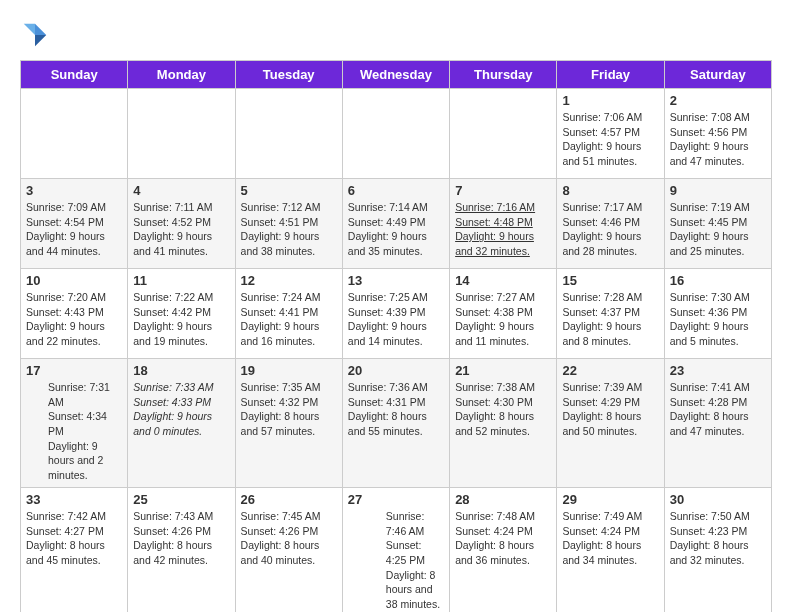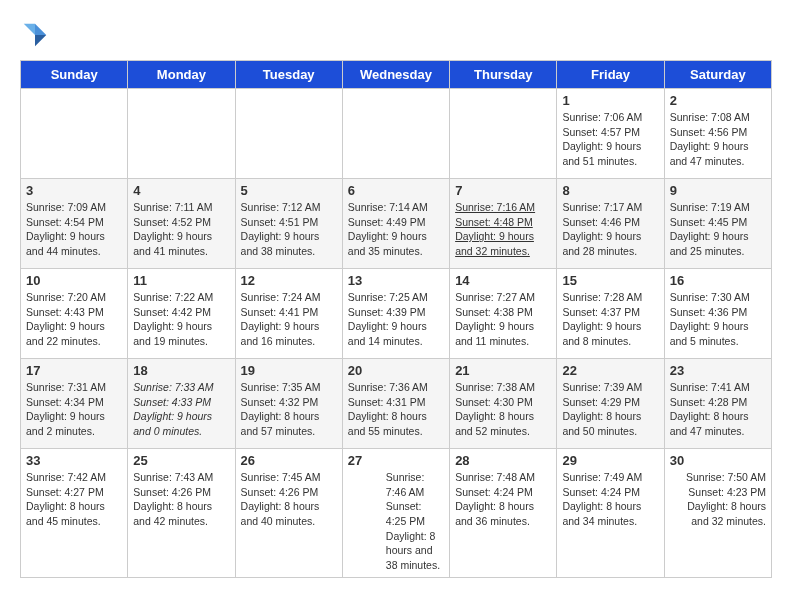--- a/index.html
+++ b/index.html
@@ -51,21 +51,21 @@
     .location {
       font-size: 16px;
       color: #555;
     }
     .calendar {
       width: 100%;
       border-collapse: collapse;
       table-layout: fixed;
     }
     .calendar th {
-      background: #1d4ed8;
+      background: #6d28d9;
       color: #fff;
       padding: 6px 4px;
       font-size: 13px;
       font-weight: bold;
       text-align: center;
       border: 1px solid #ccc;
     }
     .calendar td {
       border: 1px solid #ccc;
       vertical-align: top;
@@ -229,21 +229,21 @@
         <td>
           <span class="day-number">16</span>
           <div class="day-info" style="white-space: pre-line;">Sunrise: 7:30 AM
 Sunset: 4:36 PM
 Daylight: 9 hours and 5 minutes.</div>
         </td>
       </tr>
       <tr>
         <td>
           <span class="day-number">17</span>
-          <div class="day-info" style="white-space: pre-line;">Sunrise: 7:31 AM
+          <div class="day-info" style="white-space: pre-line; margin-left: 22px;">Sunrise: 7:31 AM
 Sunset: 4:34 PM
 Daylight: 9 hours and 2 minutes.</div>
         </td>
         <td>
           <span class="day-number">18</span>
           <div class="day-info" style="white-space: pre-line; font-style: italic;">Sunrise: 7:33 AM
 Sunset: 4:33 PM
 Daylight: 9 hours and 0 minutes.</div>
         </td>
         <td>
@@ -309,19 +309,19 @@
 Daylight: 8 hours and 36 minutes.</div>
         </td>
         <td>
           <span class="day-number">29</span>
           <div class="day-info" style="white-space: pre-line;">Sunrise: 7:49 AM
 Sunset: 4:24 PM
 Daylight: 8 hours and 34 minutes.</div>
         </td>
         <td>
           <span class="day-number">30</span>
-          <div class="day-info" style="white-space: pre-line; text-align: right;">Sunrise: 7:50 AM
+          <div class="day-info" style="white-space: pre-line;">Sunrise: 7:50 AM
 Sunset: 4:23 PM
 Daylight: 8 hours and 32 minutes.</div>
         </td>
       </tr>
     </tbody>
 </table>
 
 </body></html>

